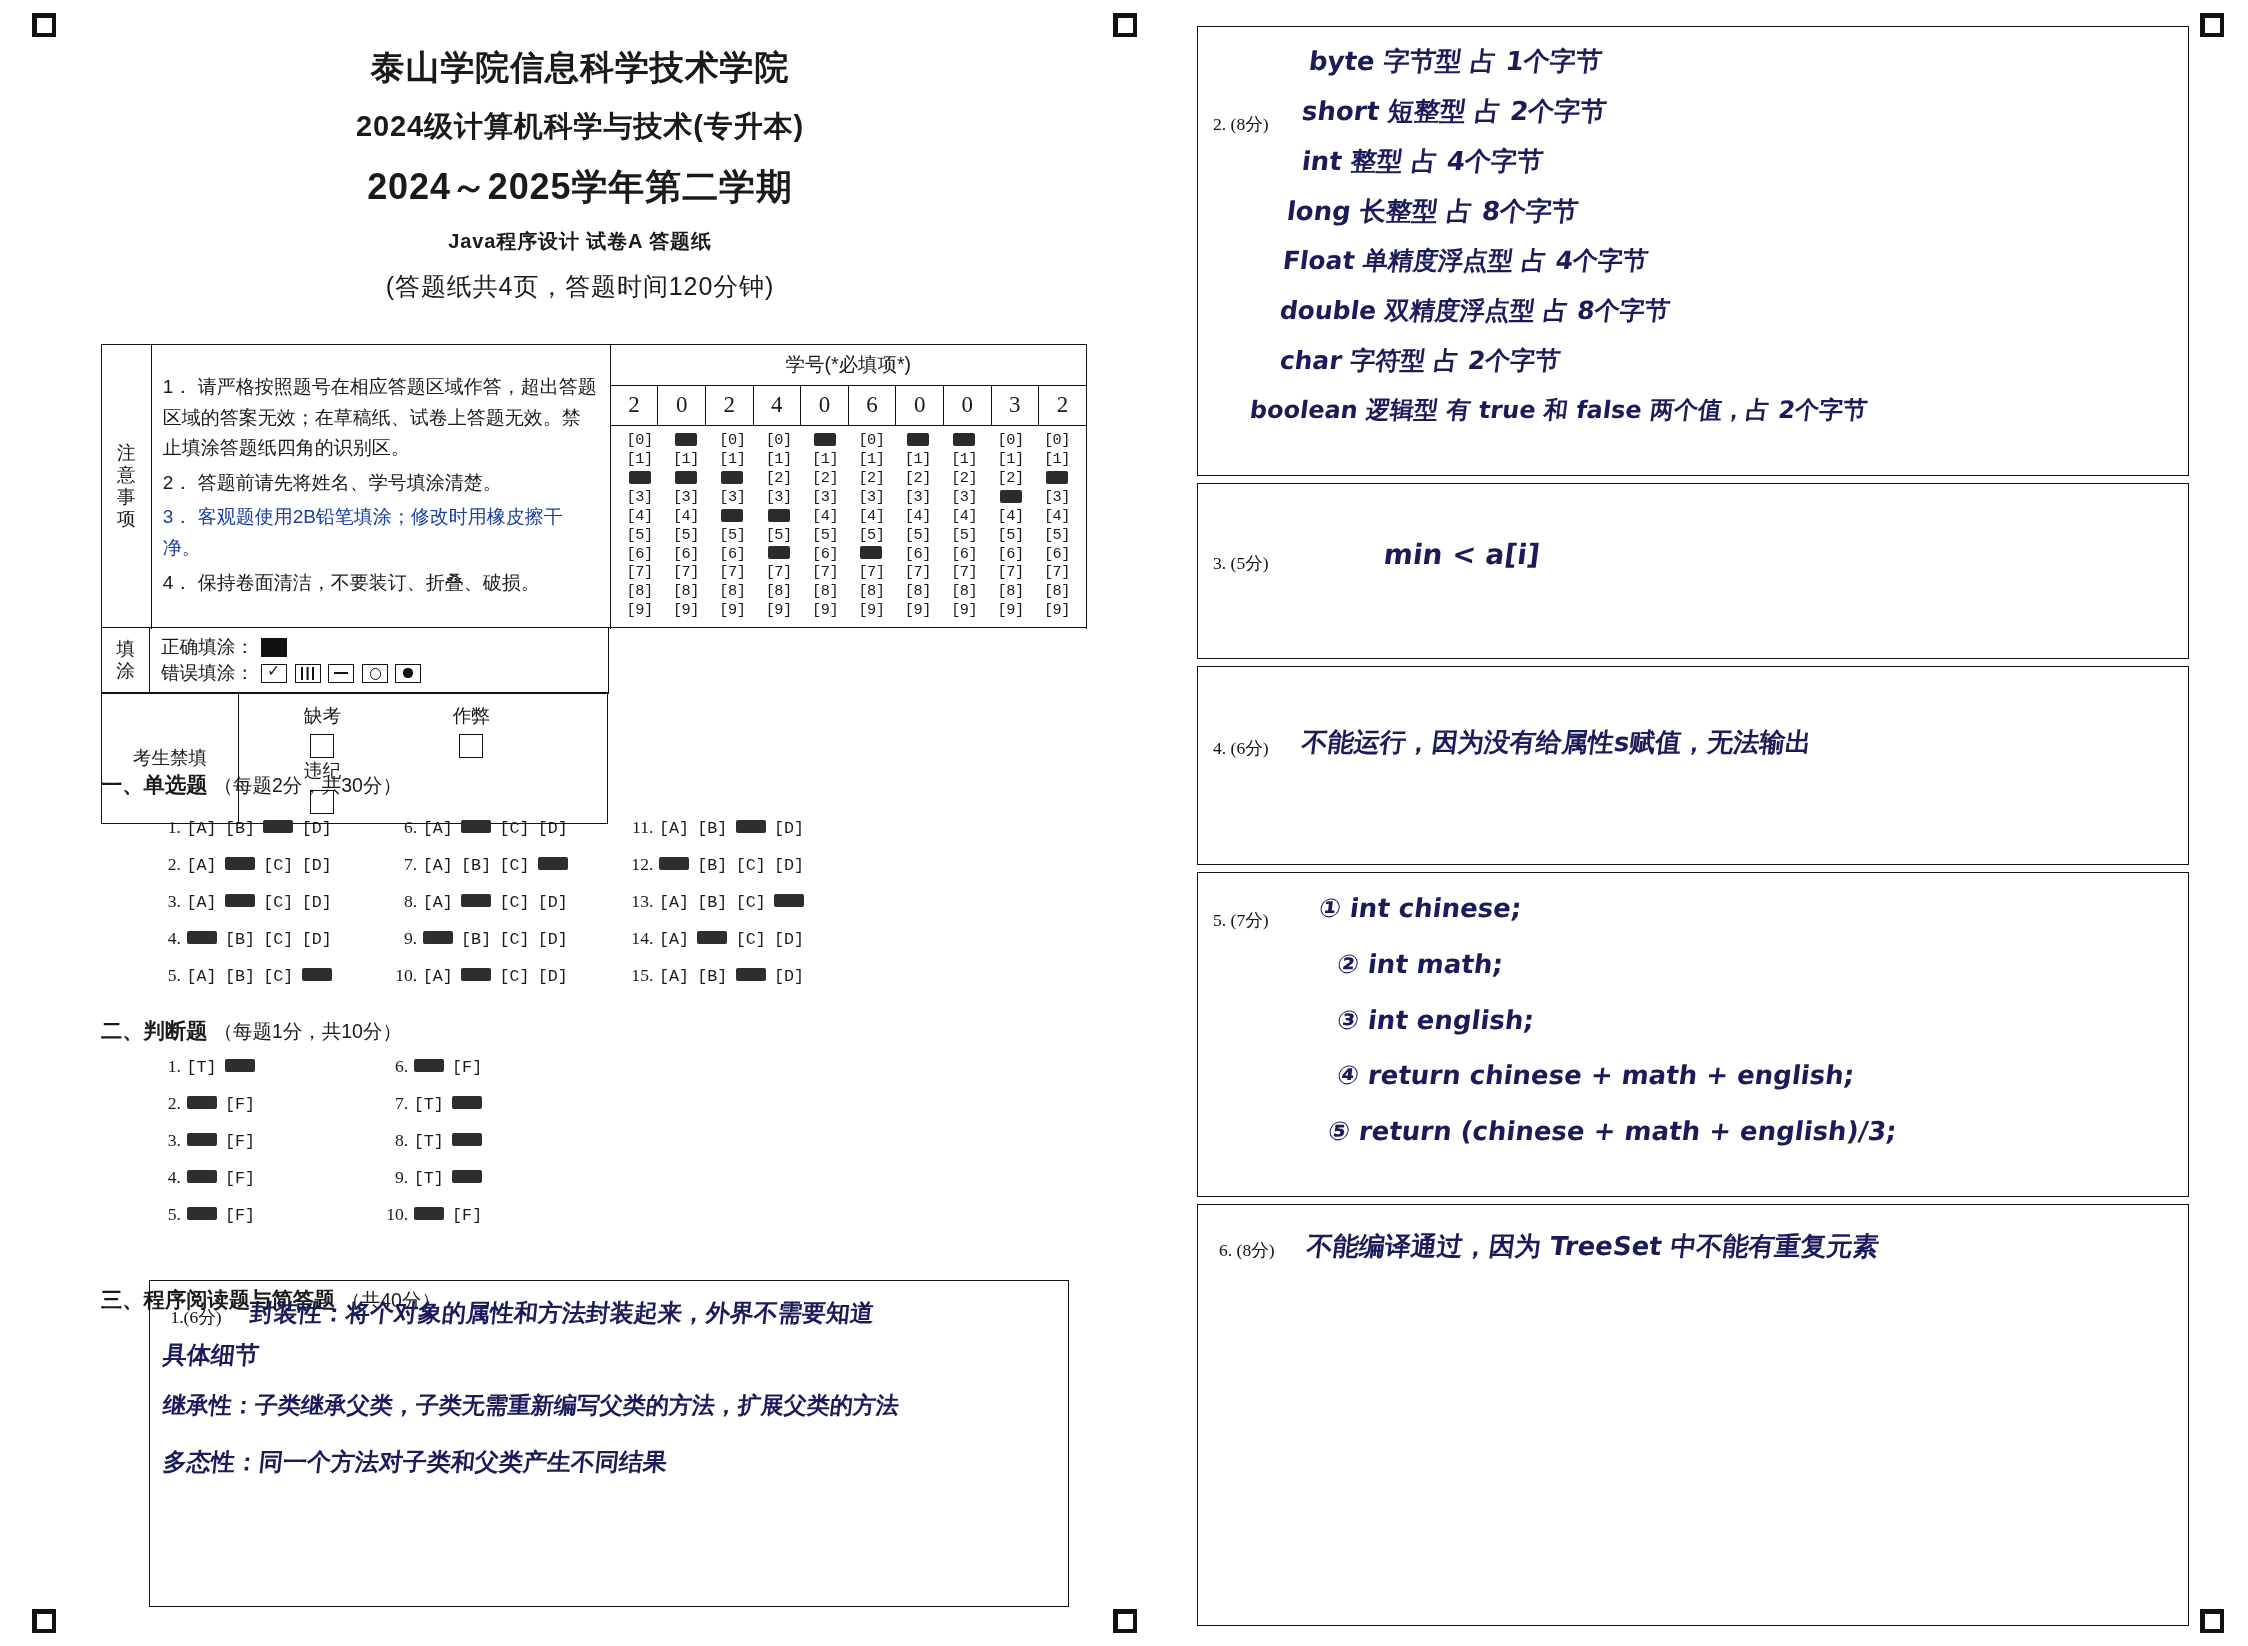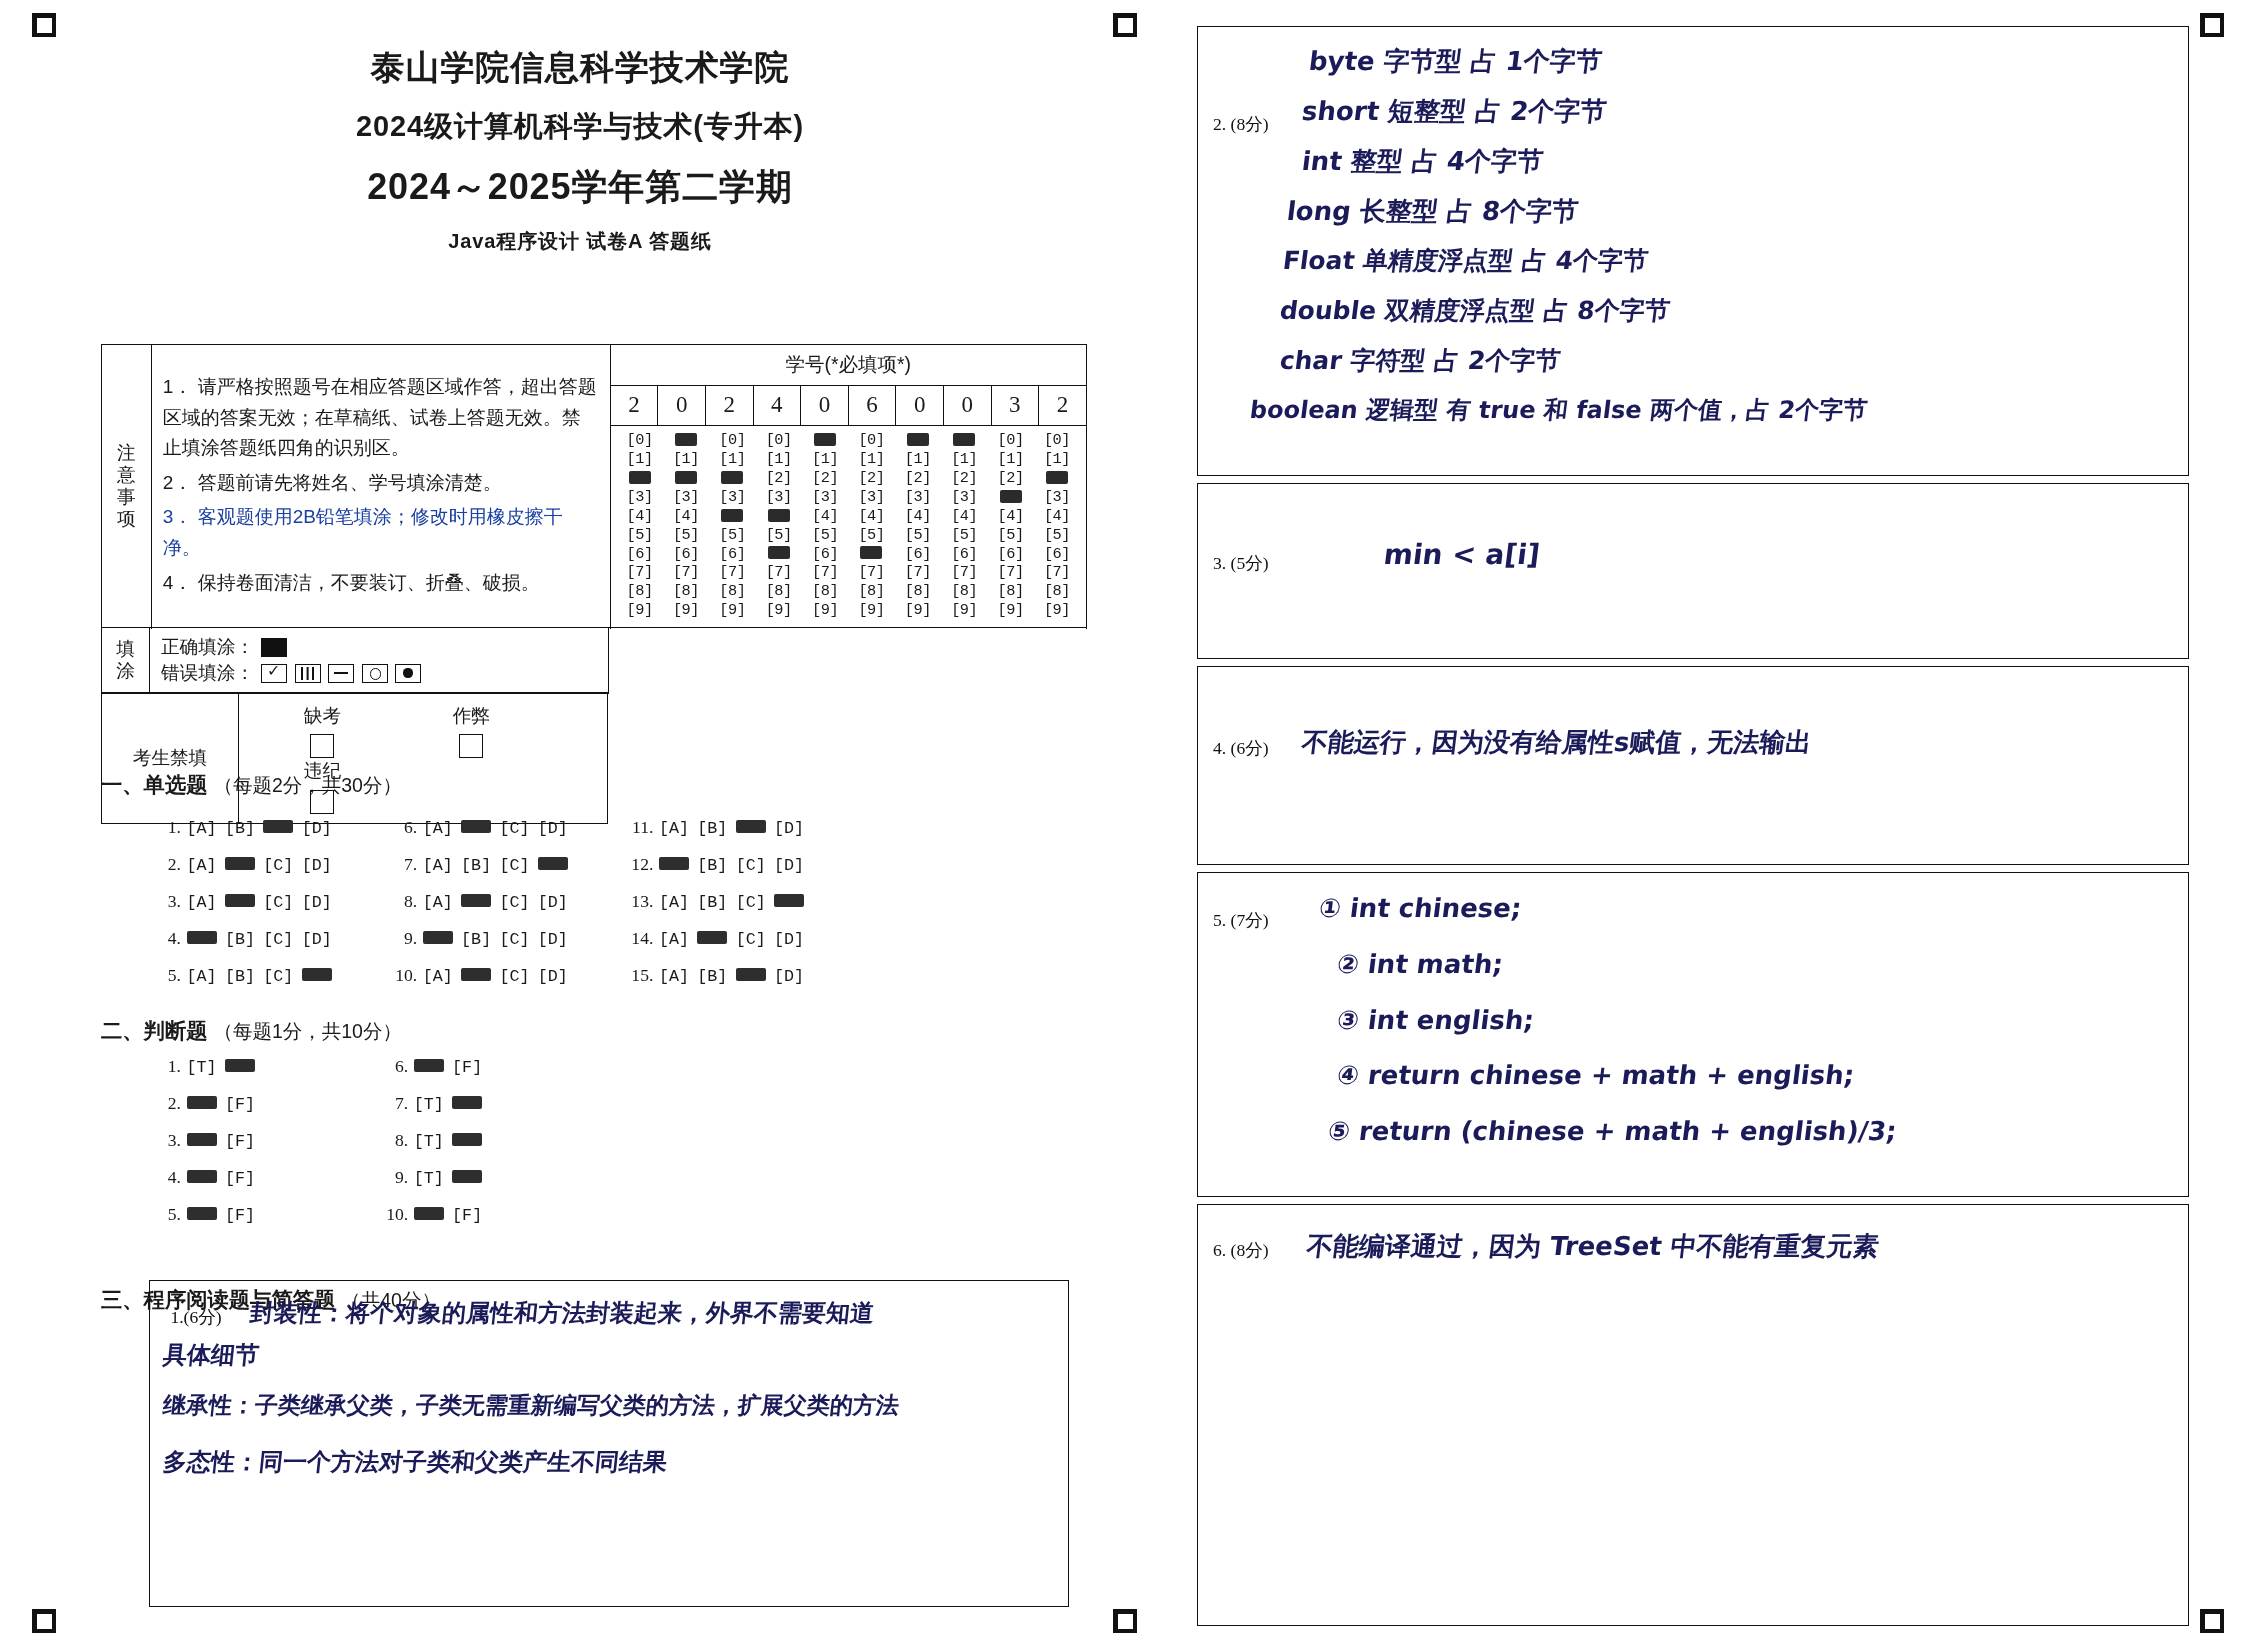--- a/index.html
+++ b/index.html
@@ -169,20 +169,21 @@
       <div class="dot"></div>
     </div>
 
   <div class="left-col">
 
     <div class="titles">
       <div class="t1">泰山学院信息科学技术学院</div>
       <div class="t2">2024级计算机科学与技术(专升本)</div>
       <div class="t3">2024～2025学年第二学期</div>
       <div class="t4">Java程序设计 试卷A 答题纸</div>
+      <div class="t5">(答题纸共4页，答题时间120分钟)</div>
     </div>
 
     <div class="info-wrap">
       <table class="info">
         <tbody>
             <tr>
           <td class="vert-label" rowspan="3">
             注<br>意<br>事<br>项
           </td>
           <td class="notes" style="width:436px">
@@ -442,18 +443,18 @@
     <div class="rbox" style="left:0;top:853px;width:992px;height:325px">
       <span class="q-label" style="position:absolute;left:15px;top:35px">5. (7分)</span>
       <span class="hw-r" style="left:121px;top:20.4px;font-size:26px">① int chinese;</span>
       <span class="hw-r" style="left:139px;top:76px;font-size:26px">② int math;</span>
       <span class="hw-r" style="left:139px;top:132px;font-size:26px">③ int english;</span>
       <span class="hw-r" style="left:139px;top:187px;font-size:26px">④ return  chinese + math + english;</span>
       <span class="hw-r" style="left:130px;top:243px;font-size:26px">⑤ return (chinese + math + english)/3;</span>
     </div>
 
     <div class="rbox" style="left:0;top:1185px;width:992px;height:422px">
-      <span class="q-label" style="position:absolute;left:15px;top:33px">6. (8分)</span>
+      <span class="q-label" style="position:absolute;left:21px;top:33px">6. (8分)</span>
       <span class="hw-r" style="left:109px;top:24px;font-size:26px">不能编译通过，因为 TreeSet 中不能有重复元素</span>
     </div>
   </div>
 </div>
 
 
 </body></html>

